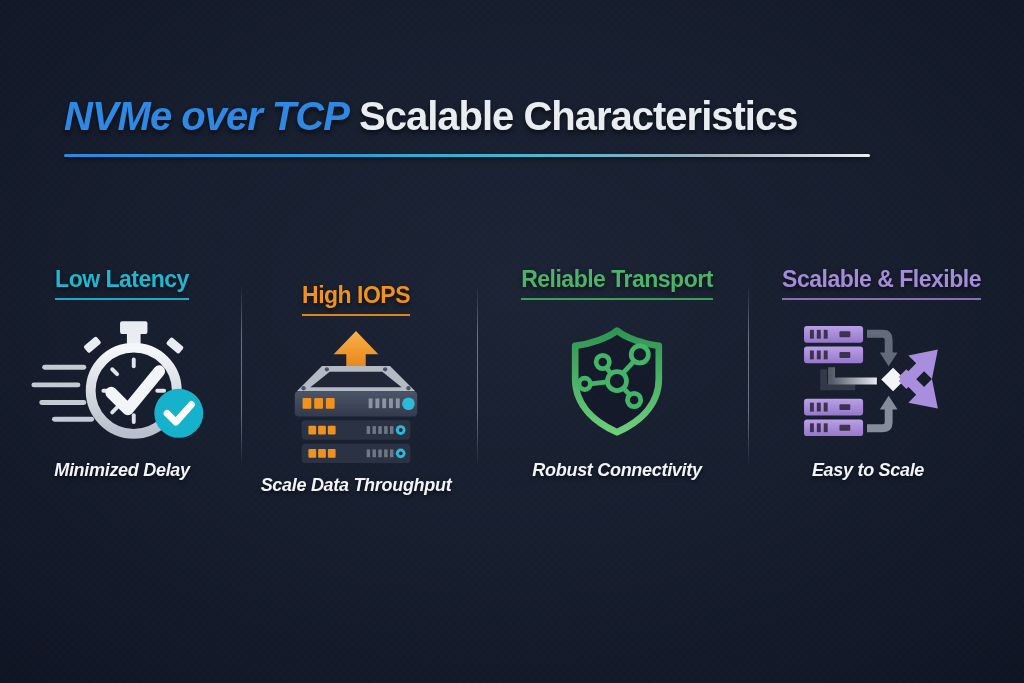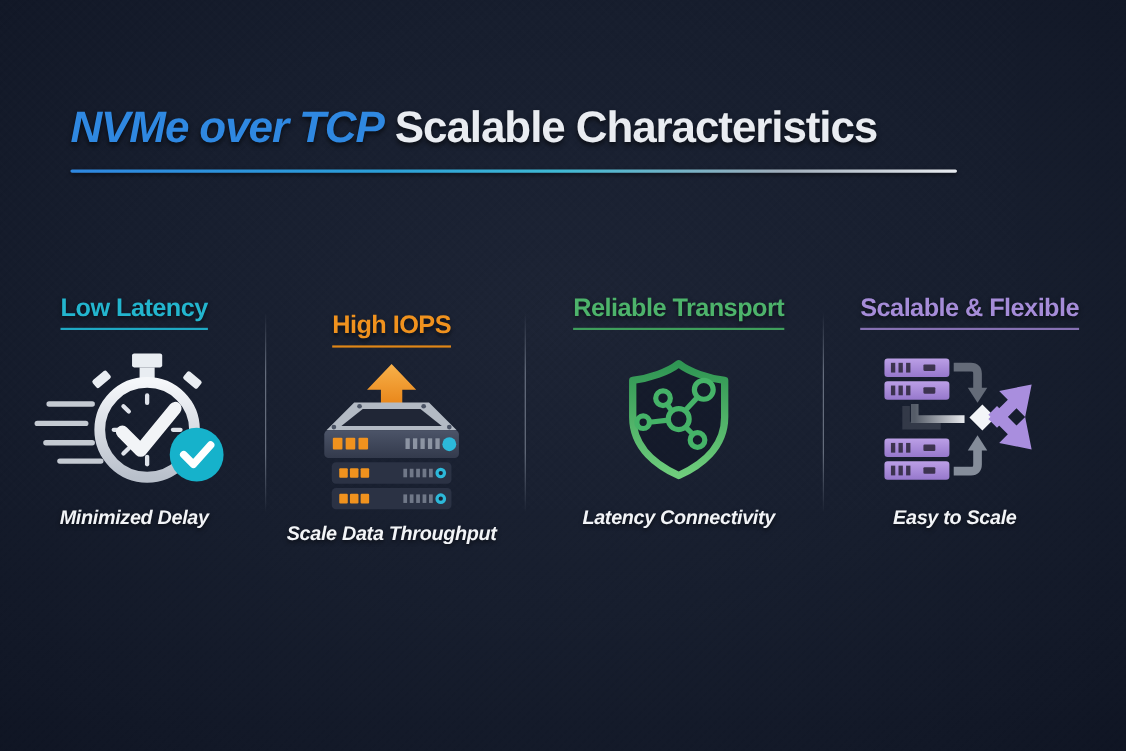--- a/index.html
+++ b/index.html
@@ -208,21 +208,21 @@
             <path d="M50,61 L32,63"></path>
             <path d="M66,67 L73,74"></path>
           <circle cx="60" cy="60" r="10"></circle>
           <circle cx="84" cy="32" r="9"></circle>
           <circle cx="45" cy="40" r="7"></circle>
           <circle cx="26" cy="63" r="6"></circle>
           <circle cx="78" cy="80" r="7"></circle>
         </g>
       </svg>
     </div>
-    <div class="caption">Latency Connectivity</div>
+    <div class="caption">Robust Connectivity</div>
   </div>
 
   <div class="col" id="col-4">
     <h2>Scalable &amp; Flexible</h2>
     <div class="icon-box">
       <svg width="148" height="123" viewBox="0 0 150 125" aria-hidden="true">
         <defs>
           <linearGradient id="srv-pu" x1="0" y1="0" x2="0" y2="1">
             <stop offset="0" stop-color="#bb9fe6"></stop>
               <stop offset="1" stop-color="#9678cc"></stop>

